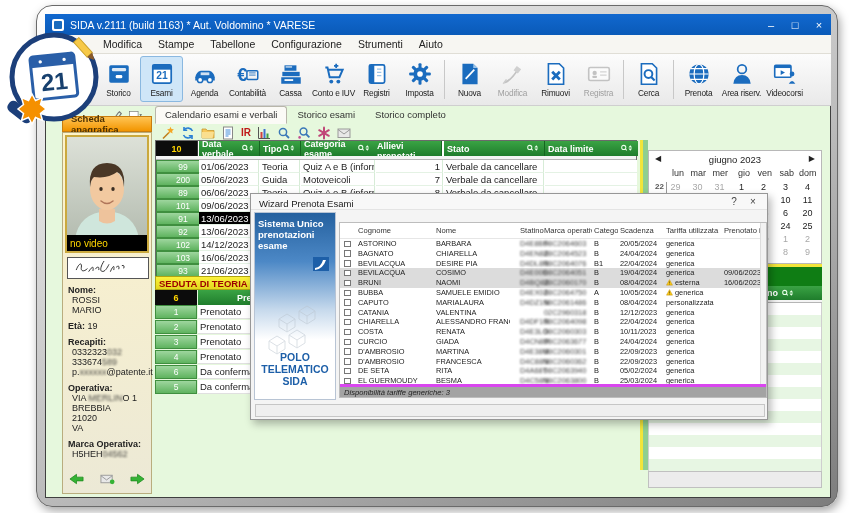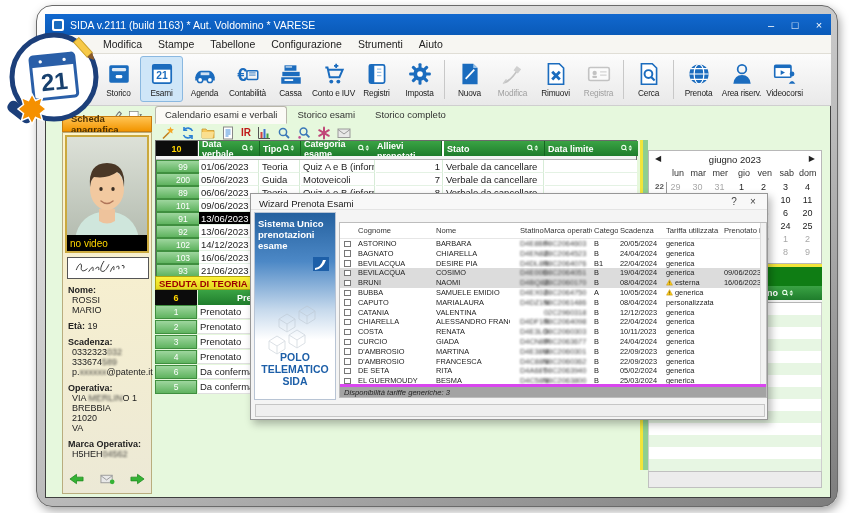--- a/index.html
+++ b/index.html
@@ -415,21 +415,21 @@
         <path d="M4 14 c3-8 7-9 6-3 c-1 5 3 6 7 2 m2 3 c4-6 6-7 5-1 m3-2 c2-3 5-3 4 1 m6-10 c-4 6-5 12-2 12 c3 1 6-4 8-8 m2 8 c3-7 5-8 4-2 m3-3 c2-2 4-2 3 2 m4-4 c2-1 3 1 2 3" fill="none" stroke="#222" stroke-width="1.1" stroke-linecap="round"></path>
       </svg>
     </div>
     <div class="sb-info">
       <div class="lbl">Nome:</div>
       <div class="ind">ROSSI</div>
       <div class="ind">MARIO</div>
       <div class="gap"></div>
       <div><span class="lbl">Età:</span> <span>19</span></div>
       <div class="gap"></div>
-      <div class="lbl">Scadenza:</div>
+      <div class="lbl">Recapiti:</div>
       <div class="ind"><span>0332323</span><span class="fuzzy2">032</span></div>
       <div class="ind"><span>333674</span><span class="fuzzy2">589</span></div>
       <div class="ind"><span>p.</span><span class="fuzzy2">xxxxxx</span><span>@patente.it</span></div>
       <div class="gap"></div>
       <div class="lbl">Operativa:</div>
       <div class="ind"><span>VIA </span><span class="fuzzy2">MERLIN</span><span>O 1</span></div>
       <div class="ind">BREBBIA</div>
       <div class="ind">21020</div>
       <div class="ind">VA</div>
       <div class="gap"></div>

